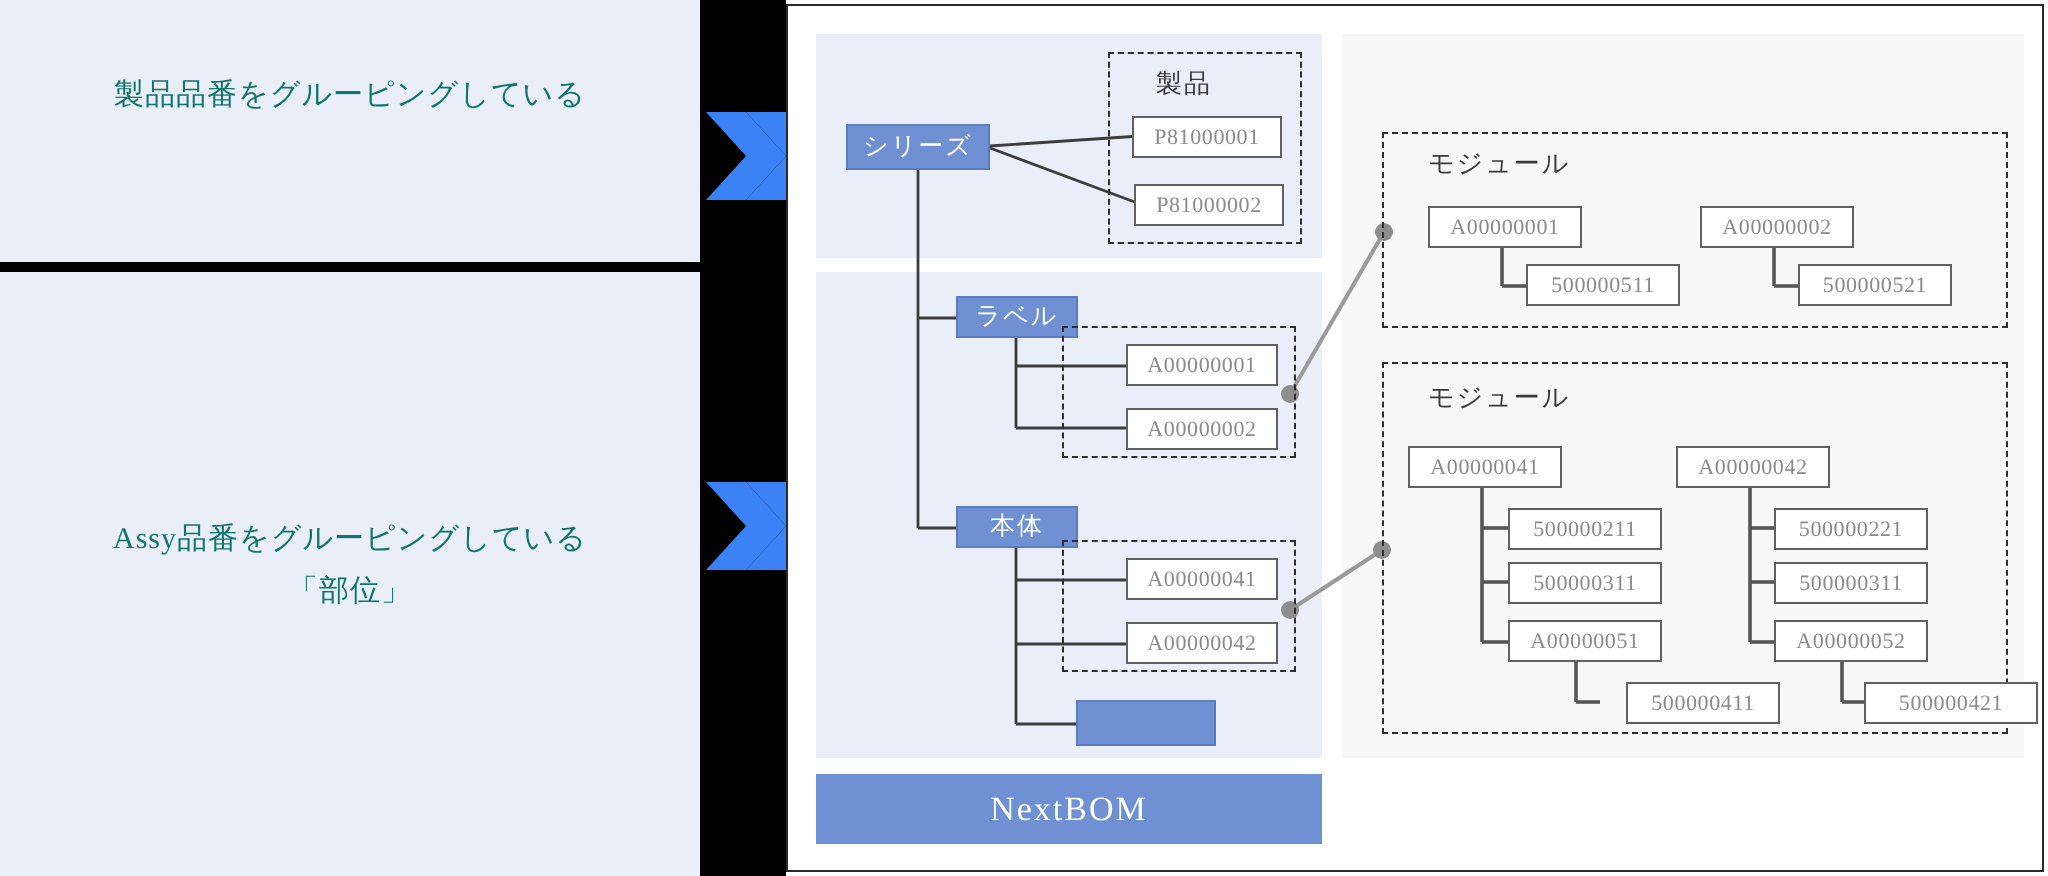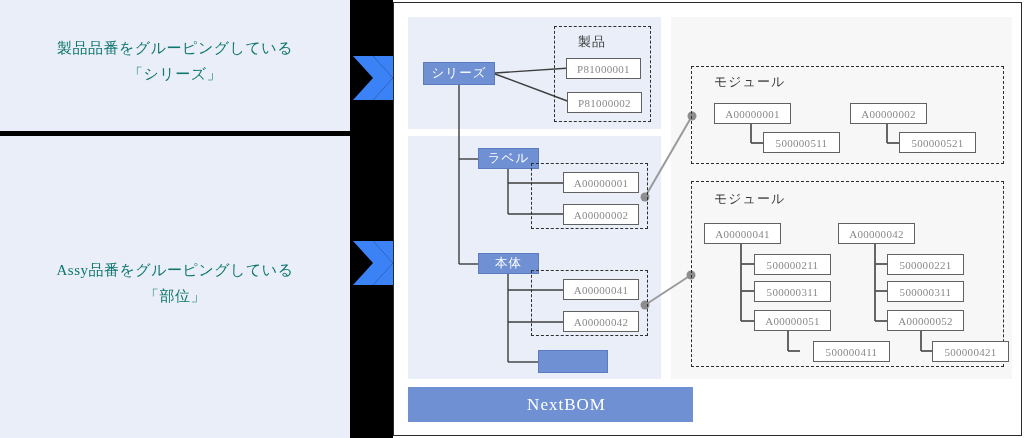--- a/index.html
+++ b/index.html
@@ -46,21 +46,21 @@
   .panel-nb1{left:408px;top:17px;width:253px;height:112px;background:#e9eef8;}
   .panel-nb2{left:408px;top:136px;width:253px;height:243px;background:#e9eef8;}
   .panel-eb{left:671px;top:17px;width:341px;height:362px;background:#f7f7f7;}
 
   
   .footbar{
     position:absolute;top:387px;height:35px;
     display:flex;align-items:center;justify-content:center;
     color:#ffffff;font-size:17px;letter-spacing:1px;
   }
-  .footbar.nextbom{left:408px;width:253px;background:#6f90d3;padding-left:32px;}
+  .footbar.nextbom{left:408px;width:253px;background:#6f90d3;}
   .footbar.ebom{left:671px;width:341px;background:#a8a8a8;}
 
   
   .bluebox{
     position:absolute;background:#6f90d3;border:1px solid #5b7cc0;
     color:#ffffff;font-size:12.5px;letter-spacing:1px;
     display:flex;align-items:center;justify-content:center;
     box-sizing:border-box;
   }
   .bluebox.series{left:423px;top:62px;width:72px;height:23px;}
@@ -91,21 +91,20 @@
 </head>
 <body>
 
 <div id="stage">
 
   <div class="left-panel"></div>
   <div class="left-divider"></div>
 
   <div class="left-text t1">
     <div>製品品番をグルーピングしている</div>
-    <div>「シリーズ」</div>
   </div>
 
   <div class="left-text t2">
     <div>Assy品番をグルーピングしている</div>
     <div>「部位」</div>
   </div>
 
   <div class="black-band"></div>
 
   <div class="chev-group g1">
@@ -208,17 +207,17 @@
   <div class="partbox" style="left:704px;top:223px;width:77px;height:21px;">A00000041</div>
   <div class="partbox" style="left:754px;top:254px;width:77px;height:21px;">500000211</div>
   <div class="partbox" style="left:754px;top:281px;width:77px;height:21px;">500000311</div>
   <div class="partbox" style="left:754px;top:310px;width:77px;height:21px;">A00000051</div>
   <div class="partbox" style="left:813px;top:341px;width:77px;height:21px;">500000411</div>
 
   <div class="partbox" style="left:838px;top:223px;width:77px;height:21px;">A00000042</div>
   <div class="partbox" style="left:887px;top:254px;width:77px;height:21px;">500000221</div>
   <div class="partbox" style="left:887px;top:281px;width:77px;height:21px;">500000311</div>
   <div class="partbox" style="left:887px;top:310px;width:77px;height:21px;">A00000052</div>
-  <div class="partbox" style="left:932px;top:341px;width:77px;height:21px;">500000421</div>
+  <div class="partbox" style="left:932px;top:341px;width:87px;height:21px;">500000421</div>
 
   <div class="footbar nextbom">NextBOM</div>
 
 </div>
 
 </body></html>

